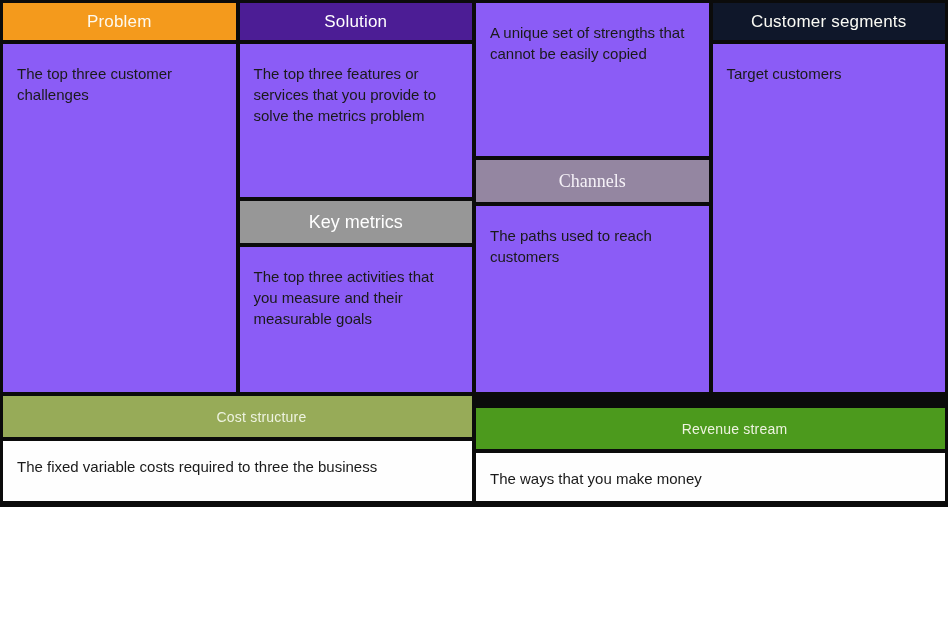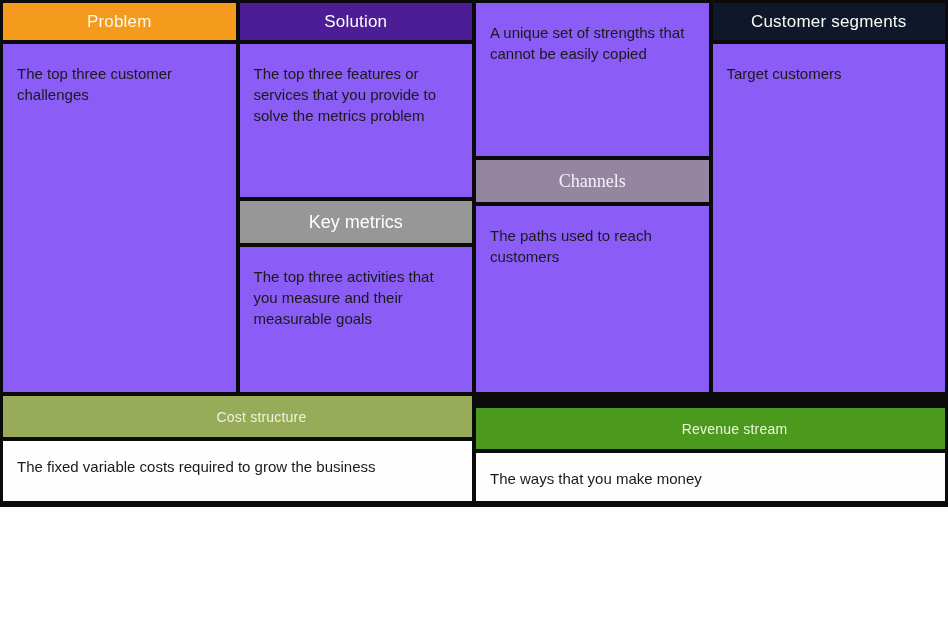--- a/index.html
+++ b/index.html
@@ -114,21 +114,21 @@
       <div class="hdr" style="background-color: #0f172a; color: rgb(251, 251, 245);">Customer segments</div>
       <div class="cell fill">Target customers</div>
     </div>
 
   </div>
 
   <div class="bottom-grid">
 
     <div class="bottom-sec">
       <div class="bottom-hdr" style="background-color: rgb(151, 171, 88); color: rgb(238, 243, 224);">Cost structure</div>
-      <div class="bottom-cell">The fixed variable costs required to grow the business</div>
+      <div class="bottom-cell">The fixed variable costs required to three the business</div>
     </div>
 
     <div class="bottom-sec">
       <div class="bottom-hdr" style="background-color: rgb(76, 154, 29); color: rgb(238, 243, 224); margin-top: 12px;">Revenue stream</div>
       <div class="bottom-cell">The ways that you make money</div>
     </div>
 
   </div>
 
 </div>

